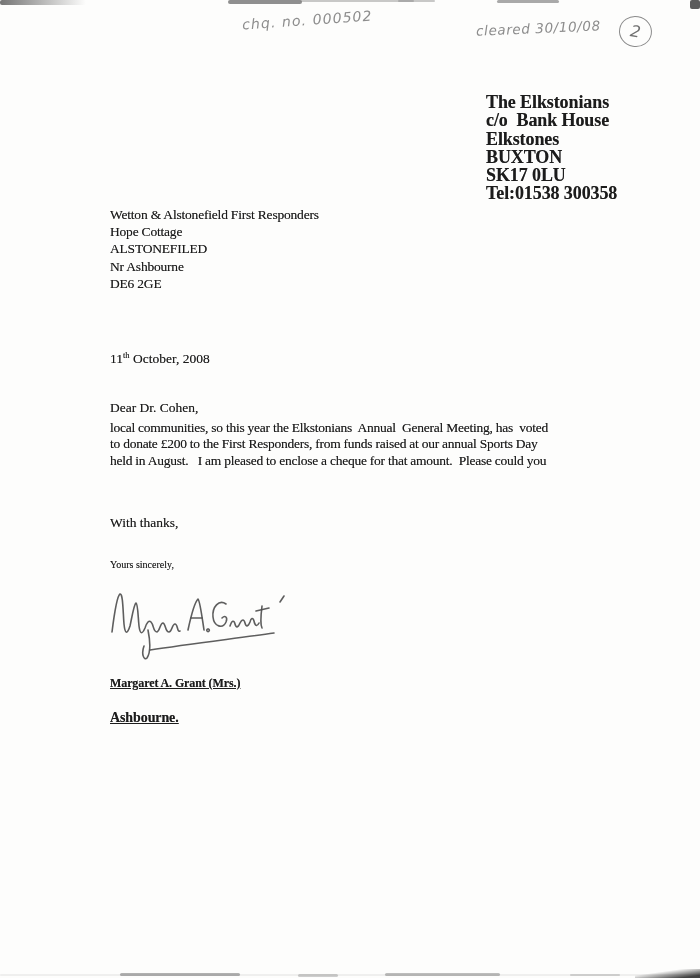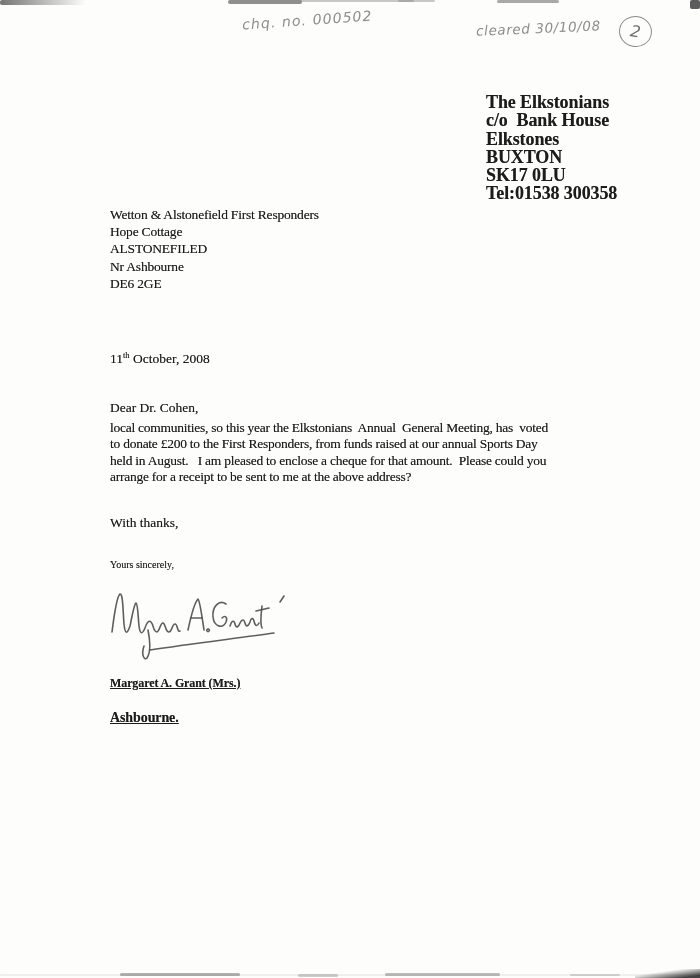--- a/index.html
+++ b/index.html
@@ -106,21 +106,20 @@
   </div>
 
   <div class="abs doc date"><span>11</span><sup>th</sup><span> October, 2008</span></div>
 
   <div class="abs doc salutation">Dear Dr. Cohen,</div>
 
   <div class="abs doc body-text">
     <div class="line">local communities, so this year the Elkstonians  Annual  General Meeting, has  voted</div>
     <div class="line">to donate £200 to the First Responders, from funds raised at our annual Sports Day</div>
     <div class="line">held in August.   I am pleased to enclose a cheque for that amount.  Please could you</div>
-    <div class="line">arrange for a receipt to be sent to me at the above address?</div>
   </div>
 
   <div class="abs doc thanks">With thanks,</div>
   <div class="abs doc signoff">Yours sincerely,</div>
 
   <div class="abs sig" title="Margaret A. Grant">
     <svg viewBox="0 0 200 78" xmlns="http://www.w3.org/2000/svg">
 
       <path d="M8,50 C10,34 13,14 16,12 C19,11 19,30 20,42 C21,52 23,53 26,44 C28,35 30,22 32,21 C34,22 34,35 35,44 C36,52 38,53 41,46 C43,40 45,38 47,40 C50,43 49,50 53,50 C56,49 56,41 59,41 C62,42 61,50 65,50 C68,50 68,42 71,42 C74,42 73,51 76,49"></path>
 

